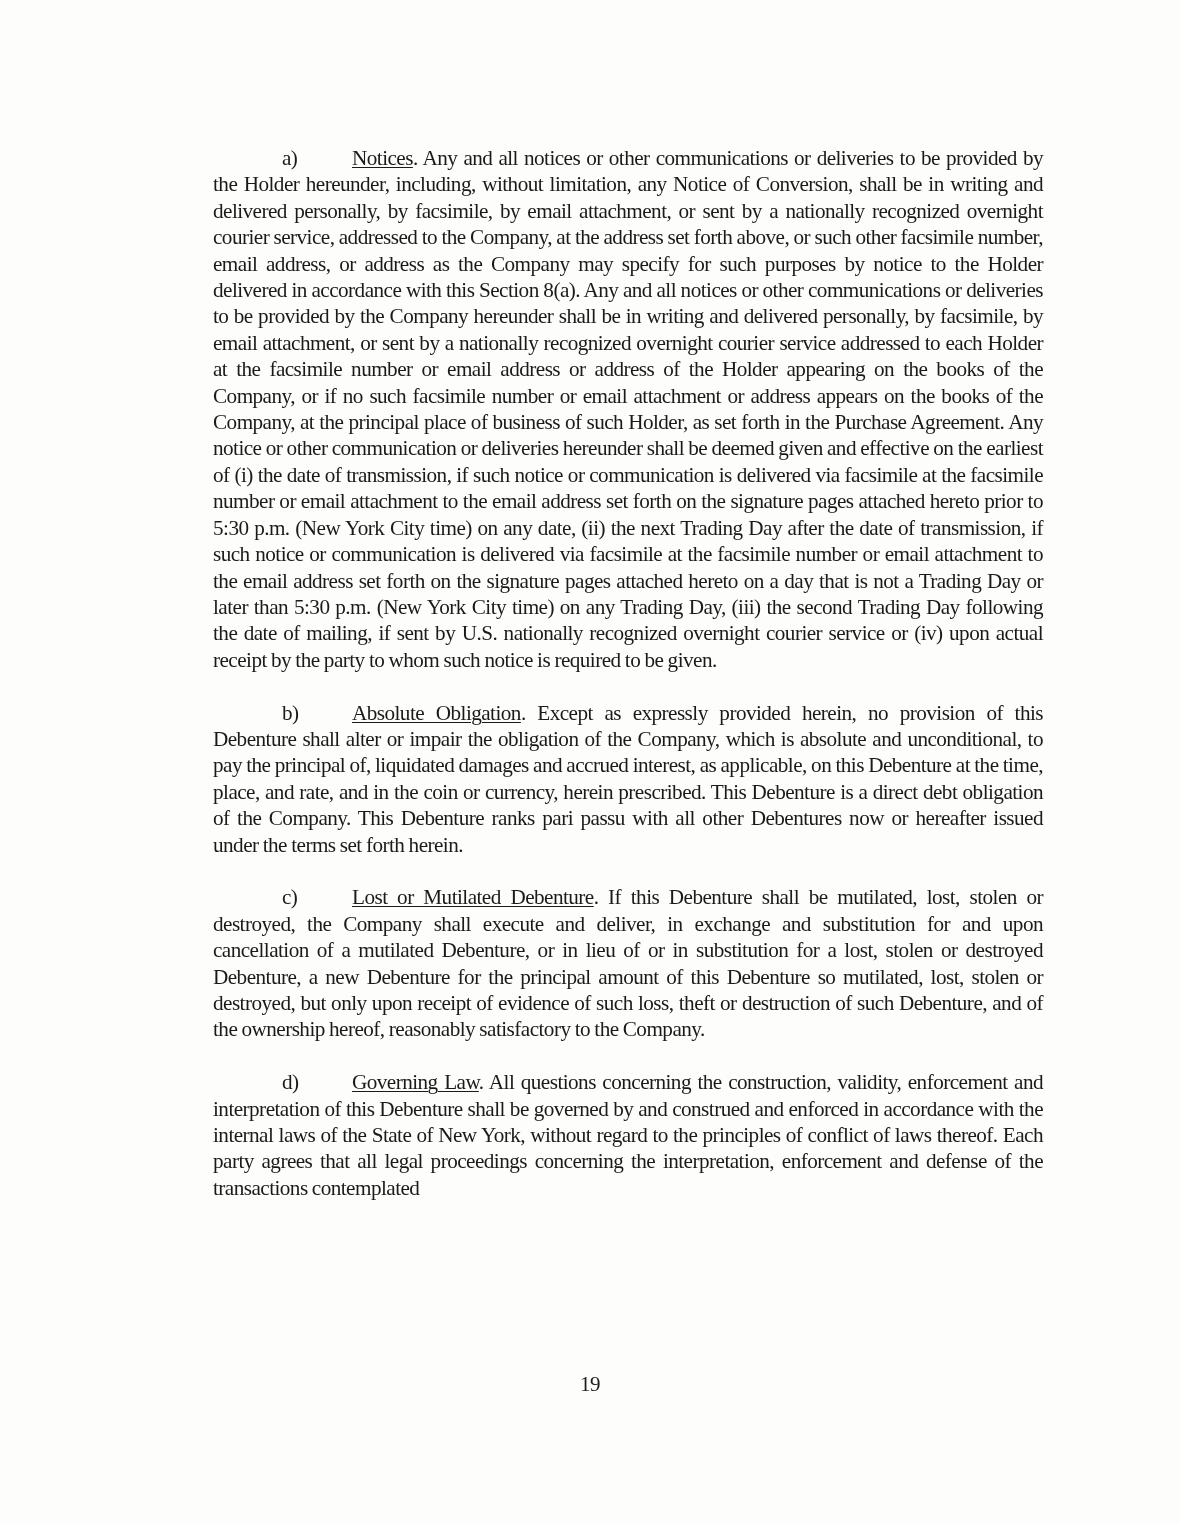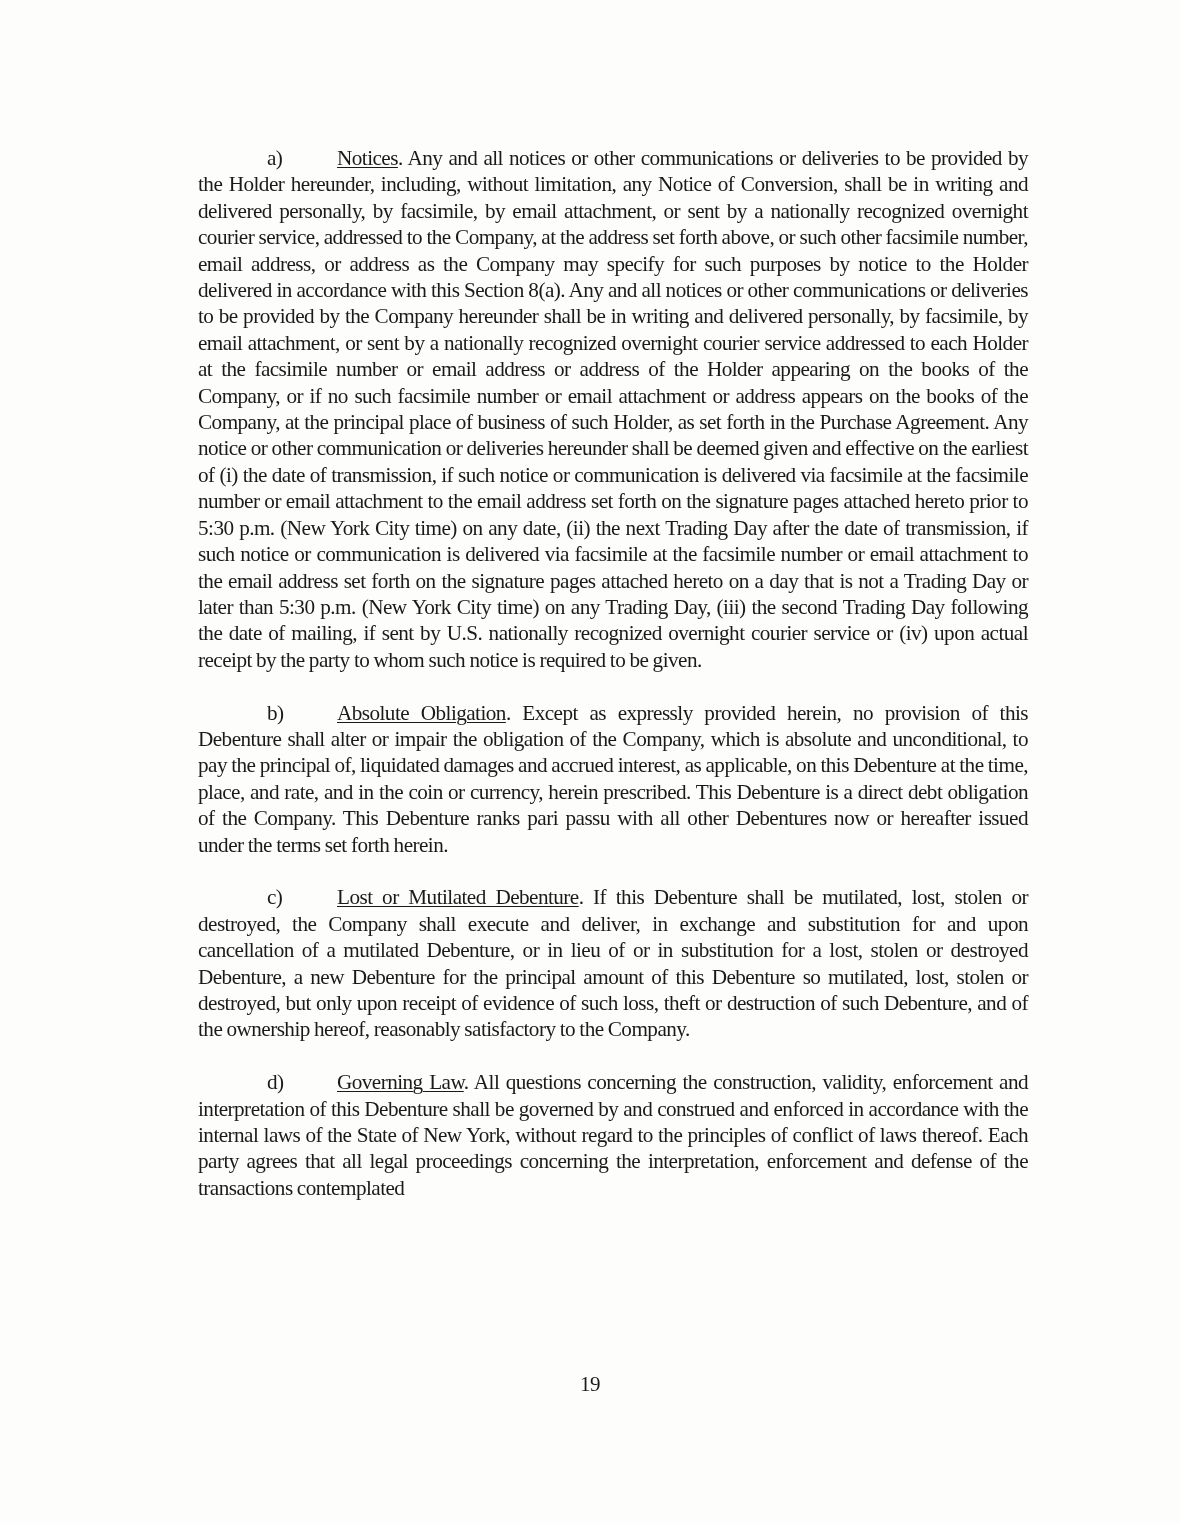--- a/index.html
+++ b/index.html
@@ -2,21 +2,21 @@
 <html><head>
 <meta charset="utf-8">
 <style>
   html, body { margin: 0; padding: 0; background: #ffffff; }
   body { width: 1180px; height: 1524px; position: relative; overflow: hidden; }
   .page {
     position: absolute; left: 0; top: 0; width: 1180px; height: 1524px;
     background: #fdfdfc;
   }
   .text-block {
-    position: absolute; left: 198px; top: 145px; width: 830px;
+    position: absolute; left: 213px; top: 145px; width: 830px;
     font-family: "Liberation Serif", serif;
     color: #1a1a1a;
   }
   .para {
     margin: 0 0 26.4px 0;
     font-size: 21.2px;
     line-height: 26.4px;
     text-align: justify;
     letter-spacing: -0.55px;
     word-spacing: -0.5px;

